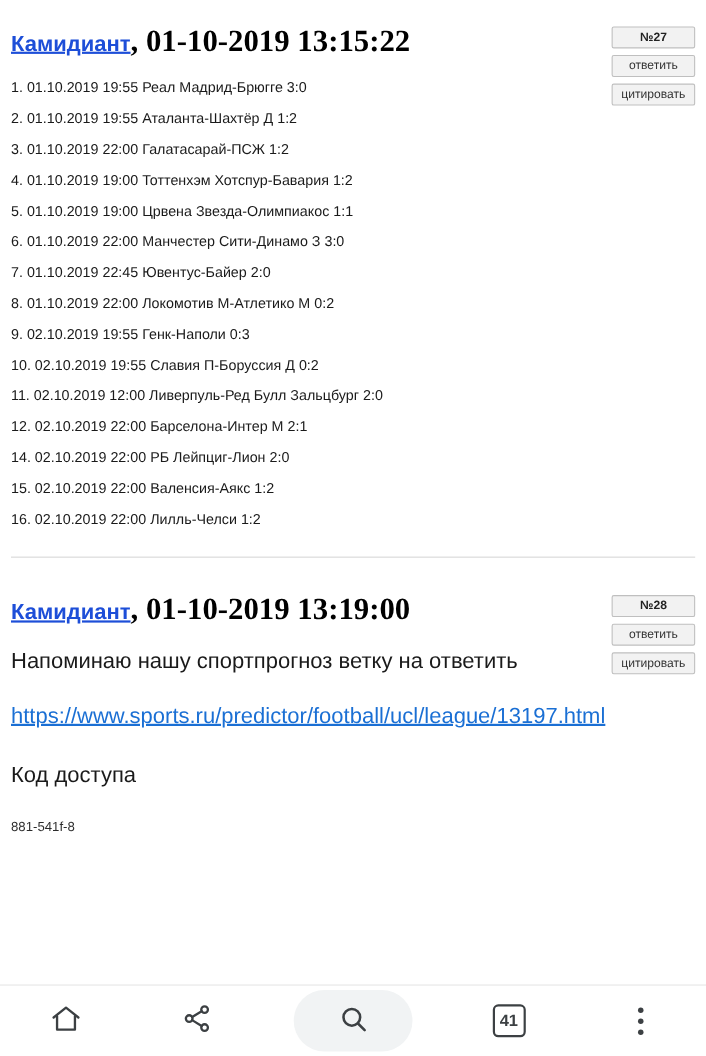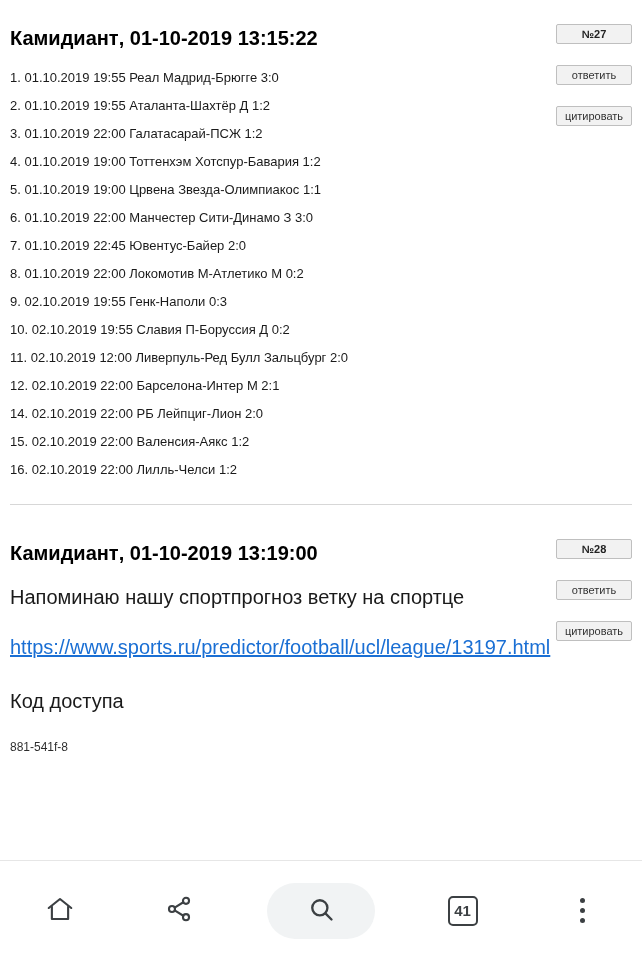--- a/index.html
+++ b/index.html
@@ -35,41 +35,43 @@
 
   .post-header {
     display: flex;
     align-items: baseline;
     font-size: 20px;
     font-weight: bold;
     color: #000000;
     line-height: 24px;
   }
   .author {
-    color: #000000;
+    color: #1d4ed8;
+    text-decoration: underline;
     font-weight: bold;
     font-size: 20px;
     cursor: pointer;
   }
   .header-rest {
     color: #000000;
     font-weight: bold;
-    font-size: 20px;
+    font-size: 28px;
     white-space: pre;
+    font-family: Liberation Serif, serif;
   }
 
   .post-controls {
     position: absolute;
     right: 10px;
     top: 24px;
     width: 76px;
     display: flex;
     flex-direction: column;
     align-items: stretch;
-    gap: 21px;
+    gap: 6px;
   }
   .ctrl {
     border: 1px solid #bfbfbf;
     background: #f2f2f2;
     color: #333333;
     font-size: 11px;
     text-align: center;
     padding: 3px 2px;
     border-radius: 2px;
     line-height: 12px;
@@ -128,21 +130,21 @@
     margin-top: 18px;
     opacity: 0.92;
   }
 
   
   .navbar {
     position: absolute;
     left: 0;
     bottom: 0;
     width: 642px;
-    height: 100px;
+    height: 65px;
     background: #ffffff;
     border-top: 1px solid #e6e6e6;
     display: flex;
     align-items: center;
     justify-content: space-around;
   }
   .nav-btn {
     width: 64px;
     height: 56px;
     display: flex;
@@ -230,21 +232,21 @@
         <span class="author">Камидиант</span>
           <span class="header-rest">, 01-10-2019 13:19:00</span>
       </div>
 
       <div class="post-controls">
         <div class="ctrl num">№28</div>
         <div class="ctrl">ответить</div>
         <div class="ctrl">цитировать</div>
       </div>
 
-      <div class="post-text">Напоминаю нашу спортпрогноз ветку на спортце</div>
+      <div class="post-text">Напоминаю нашу спортпрогноз ветку на ответить</div>
       <a class="post-link">https://www.sports.ru/predictor/football/ucl/league/13197.html</a>
       <div class="post-text2">Код доступа</div>
       <div class="post-text3">881-541f-8</div>
     </div>
 
   </div>
 
   <div class="navbar">
 
     <div class="nav-btn">

